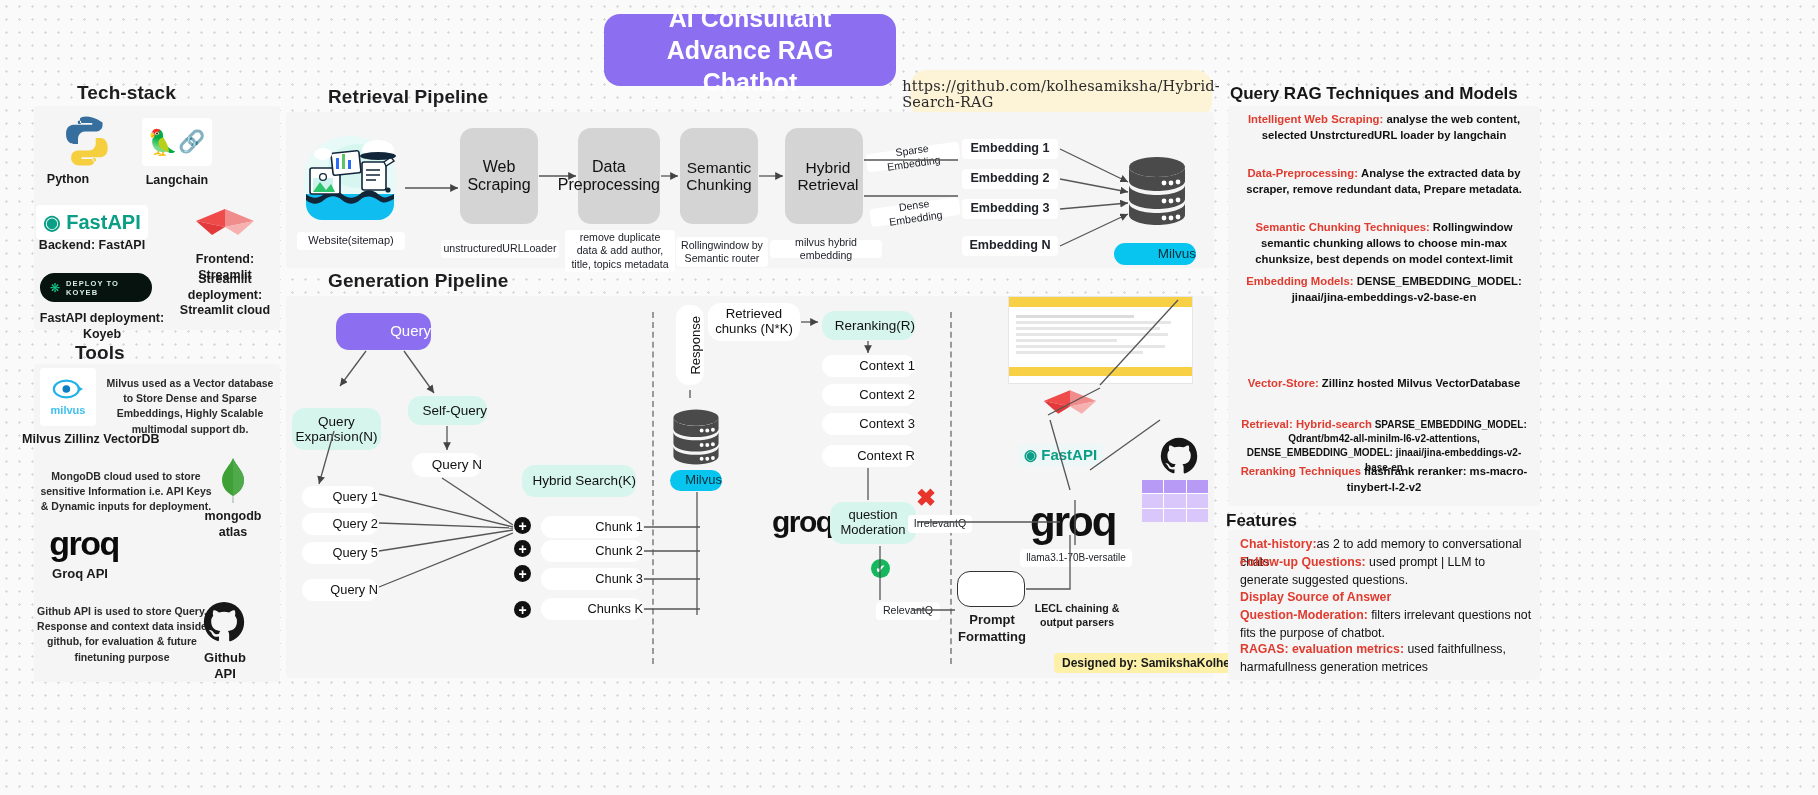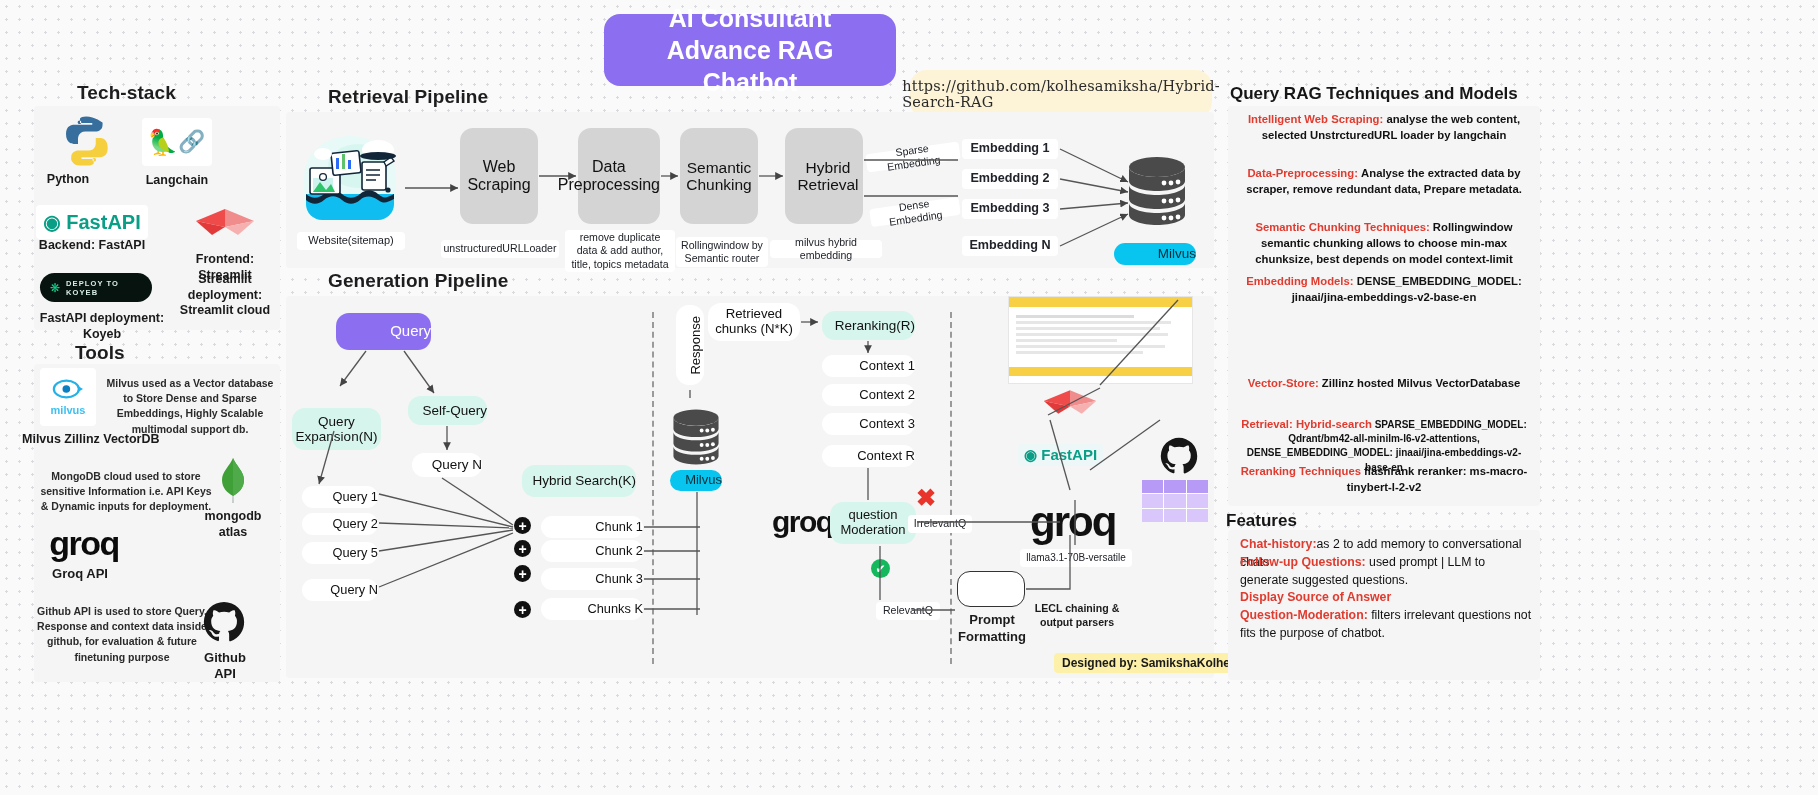--- a/index.html
+++ b/index.html
@@ -470,20 +470,22 @@
   <div class="panel" style="left:1228px;top:530px;width:312px;height:150px;"></div>
 
   <div class="feat-row" style="left:1240px;top:536px;width:292px;">
     <span class="feat-k">Chat-history:</span><span class="feat-v">as 2 to add memory to conversational chats</span></div>
   <div class="feat-row" style="left:1240px;top:554px;width:292px;">
     <span class="feat-k">Follow-up Questions:</span><span class="feat-v"> used prompt | LLM to generate suggested questions.</span></div>
   <div class="feat-row" style="left:1240px;top:589px;width:292px;">
     <span class="feat-k">Display Source of Answer</span><span class="feat-v"></span></div>
   <div class="feat-row" style="left:1240px;top:607px;width:292px;">
     <span class="feat-k">Question-Moderation:</span><span class="feat-v"> filters irrelevant questions not fits the purpose of chatbot.</span></div>
+  <div class="feat-row" style="left:1240px;top:641px;width:292px;">
+    <span class="feat-k">RAGAS: evaluation metrics:</span><span class="feat-v"> used faithfullness, harmafullness generation metrices</span></div>
 
   <svg class="wires">
     <defs>
       <marker id="ah" markerWidth="7" markerHeight="7" refX="6" refY="3" orient="auto">
         <path d="M0,0 L6,3 L0,6 z" fill="#444"></path>
       </marker>
     </defs>
     <g stroke="#555" stroke-width="1.3" fill="none">
 
       <path d="M405 188 H458" marker-end="url(#ah)"></path>

